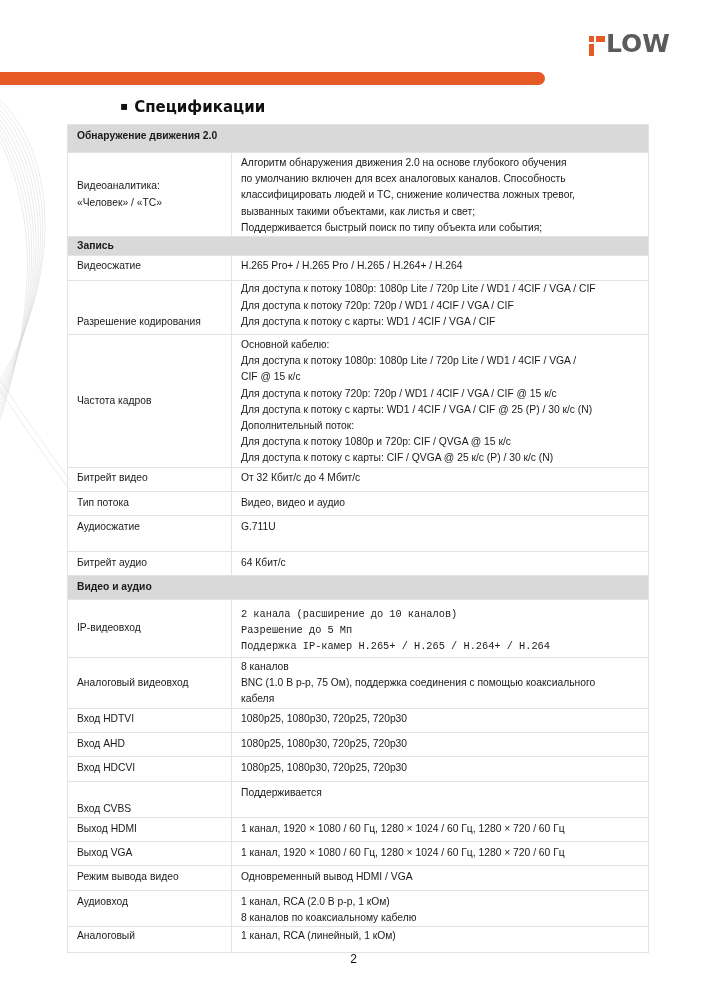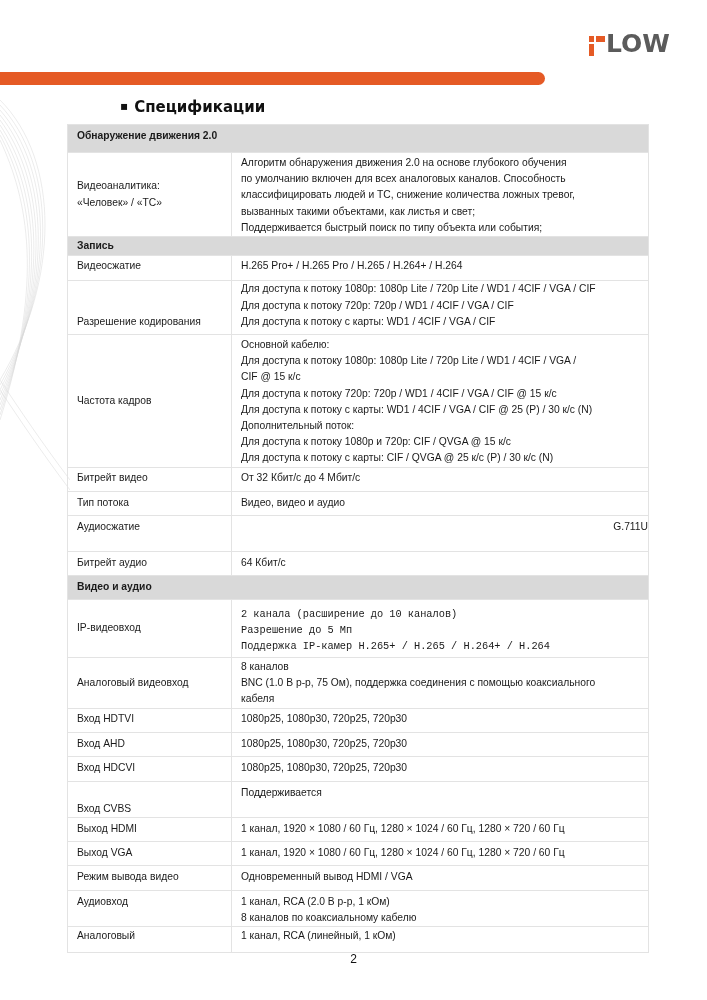--- a/index.html
+++ b/index.html
@@ -137,21 +137,21 @@
       </td>
     </tr>
     <tr style="height:24px;">
       <td class="k" style="vertical-align:top;padding-top:3px;">Тип потока</td>
       <td class="v" style="vertical-align:top;padding-top:3px;">
         <span class="ln">Видео, видео и аудио</span>
       </td>
     </tr>
     <tr style="height:36px;">
       <td class="k" style="vertical-align:top;padding-top:3px;">Аудиосжатие</td>
-      <td class="v" style="vertical-align:top;padding-top:3px;text-align:right;">
+      <td class="v" style="vertical-align:top;padding-top:3px;">
         <span class="ln">G.711U</span>
       </td>
     </tr>
     <tr style="height:24px;">
       <td class="k" style="vertical-align:top;padding-top:3px;">Битрейт аудио</td>
       <td class="v" style="vertical-align:top;padding-top:3px;">
         <span class="ln">64 Кбит/с</span>
       </td>
     </tr>
 

